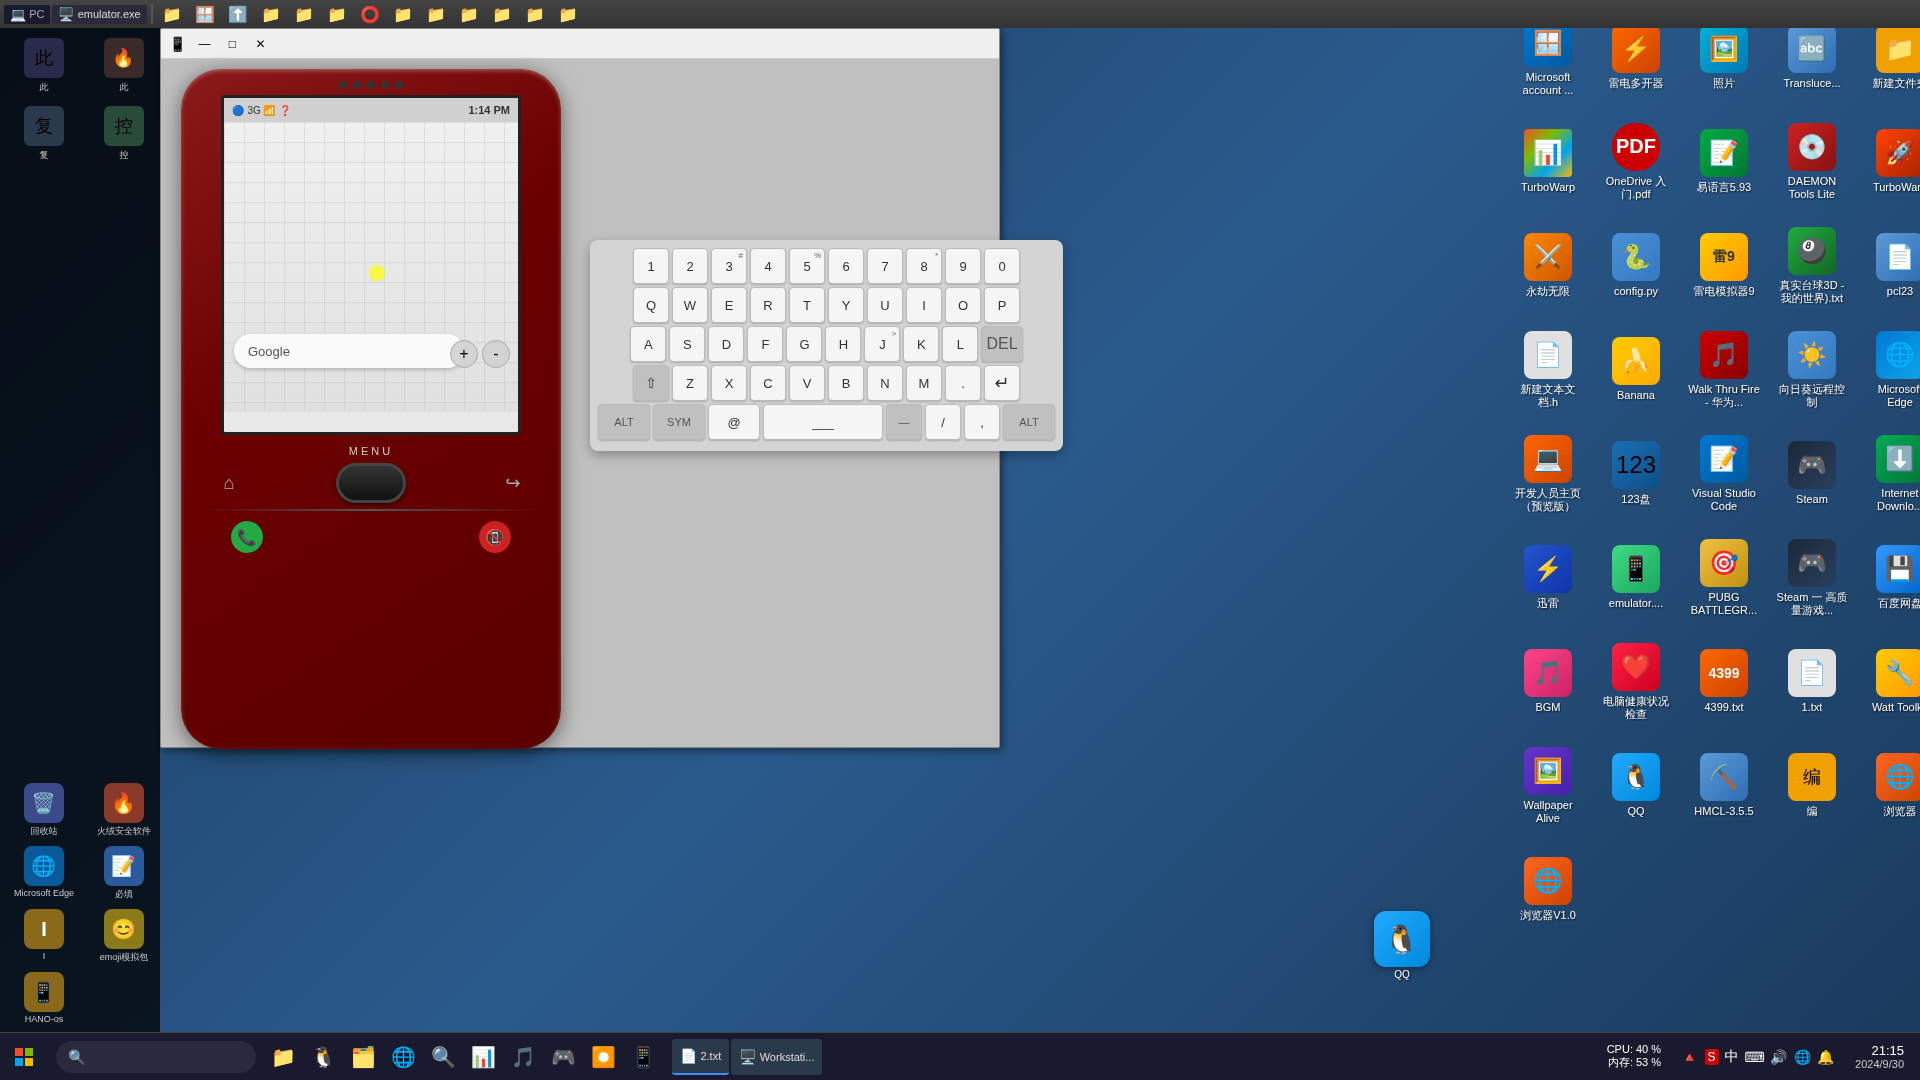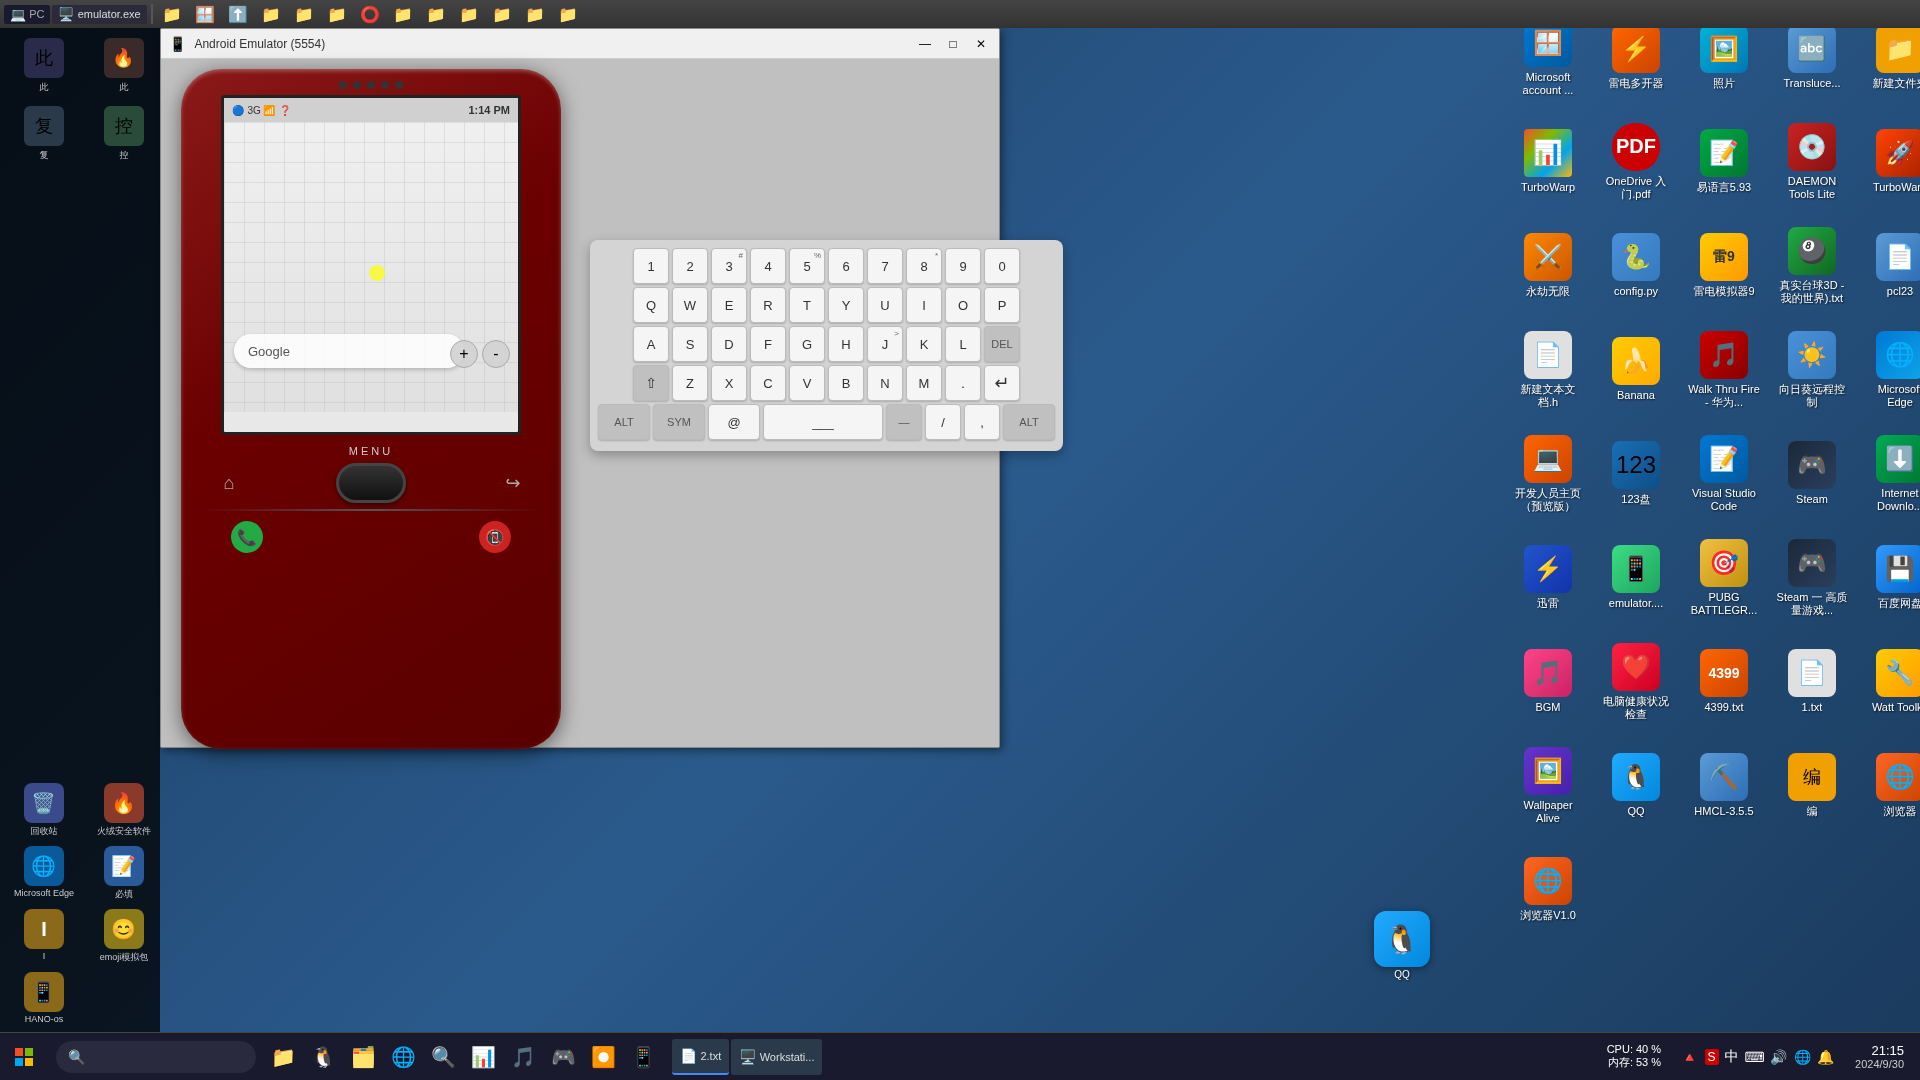--- a/index.html
+++ b/index.html
@@ -426,21 +426,21 @@
     }
 
     .key-wide { min-width: 52px; }
     .key-space { min-width: 120px; }
     .key-special {
       background: #c0c0c0;
       color: #555;
       font-size: 11px;
     }
 
-    .key-backspace { font-size: 11px; }
+    .key-backspace { font-size: 16px; }
     .key-enter { font-size: 18px; }
     .key-shift { font-size: 14px; background: #c0c0c0; }
   </style>
 </head>
 <body>
 
 <div class="desktop">
 
   <div style="position:absolute;top:0;left:0;right:0;height:28px;background:linear-gradient(180deg,#444,#333);display:flex;align-items:center;padding:0 4px;gap:2px;z-index:50;">
 
@@ -549,21 +549,20 @@
         <div style="width:40px;height:40px;background:#8a6a1a;border-radius:8px;display:flex;align-items:center;justify-content:center;font-size:20px;">📱</div>
         <span style="font-size:9px;color:#ccc;text-align:center;">HANO-os</span>
       </div>
     </div>
   </div>
 
   <div class="emulator-window">
 
     <div class="emulator-titlebar">
       <span style="font-size:14px;">📱</span>
-      <span class="emulator-title">Android Emulator (5554)</span>
       <div class="titlebar-btn">—</div>
       <div class="titlebar-btn">□</div>
       <div class="titlebar-btn close">✕</div>
     </div>
 
     <div class="emulator-body">
 
       <div class="phone-device">
 
         <div class="phone-top-dots">

